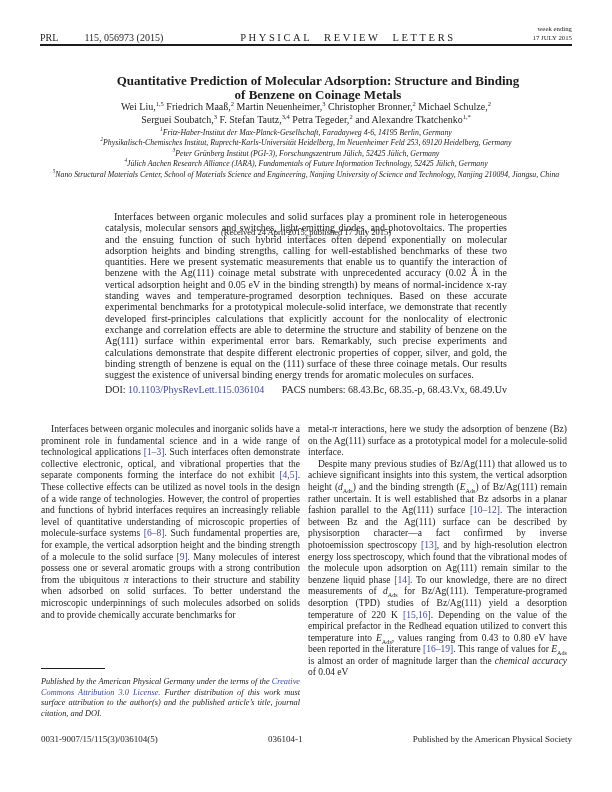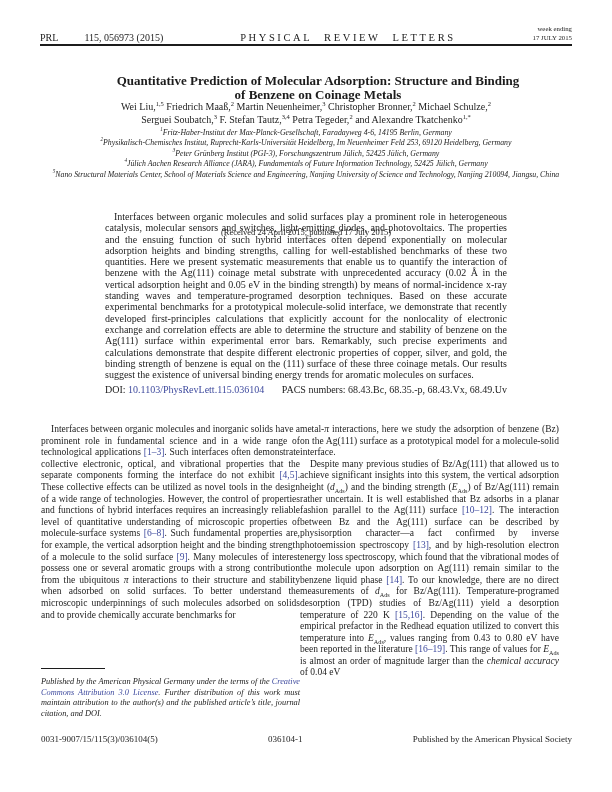--- a/index.html
+++ b/index.html
@@ -35,21 +35,21 @@
   .abstract{
     position:absolute;top:211px;left:105px;width:402px;
     font-size:10px;line-height:11.3px;text-align:justify;text-indent:9px;
   }
   .doipacs{
     position:absolute;top:384px;left:105px;width:402px;
     display:flex;justify-content:space-between;font-size:10px;
   }
   .columns{
     position:absolute;top:424px;left:41px;width:531px;
-    display:flex;gap:0;
+    display:flex;gap:8px;
   }
   .col{width:259px;font-size:9.5px;line-height:11.6px;text-align:justify;}
   .col-left{position:relative;height:296px;}
   .col-right{height:296px;overflow:hidden;}
   .para{margin:0;}
   .indent{text-indent:10px;}
   .col-left .para{max-height:230px;overflow:hidden;}
   .footnote-block{position:absolute;bottom:0;left:0;width:100%;}
   .fnrule{width:64px;height:1px;background:#1c1c1c;margin:0 0 8px 0;}
   .footnote{font-size:8.3px;line-height:10.8px;font-style:italic;text-align:justify;margin:0;}
@@ -103,21 +103,21 @@
   <div class="doipacs">
     <div><span>DOI: </span><span class="lnk">10.1103/PhysRevLett.115.036104</span></div>
     <div>PACS numbers: 68.43.Bc, 68.35.-p, 68.43.Vx, 68.49.Uv</div>
   </div>
 
   <div class="columns">
     <div class="col col-left">
       <p class="para indent"><span>Interfaces between organic molecules and inorganic solids have a prominent role in fundamental science and in a wide range of technological applications </span><span class="lnk">[1–3]</span><span>. Such interfaces often demonstrate collective electronic, optical, and vibrational properties that the separate components forming the interface do not exhibit </span><span class="lnk">[4,5]</span><span>. These collective effects can be utilized as novel tools in the design of a wide range of technologies. However, the control of properties and functions of hybrid interfaces requires an increasingly reliable level of quantitative understanding of microscopic properties of molecule-surface systems </span><span class="lnk">[6–8]</span><span>. Such fundamental properties are, for example, the vertical adsorption height and the binding strength of a molecule to the solid surface </span><span class="lnk">[9]</span><span>. Many molecules of interest possess one or several aromatic groups with a strong contribution from the ubiquitous </span><span class="it">π</span><span> interactions to their structure and stability when adsorbed on solid surfaces. To better understand the microscopic underpinnings of such molecules adsorbed on solids and to provide chemically accurate benchmarks for</span></p>
       <div class="footnote-block">
         <div class="fnrule"></div>
-        <p class="footnote"><span>Published by the American Physical Germany under the terms of the </span><span class="lnk">Creative Commons Attribution 3.0 License</span><span>. Further distribution of this work must maintain attribution to the author(s) and the published article’s title, journal citation, and DOI.</span></p>
+        <p class="footnote"><span>Published by the American Physical Germany under the terms of the </span><span class="lnk">Creative Commons Attribution 3.0 License</span><span>. Further distribution of this work must surface attribution to the author(s) and the published article’s title, journal citation, and DOI.</span></p>
       </div>
     </div>
     <div class="col col-right">
       <p class="para"><span>metal-</span><span class="it">π</span><span> interactions, here we study the adsorption of benzene (Bz) on the Ag(111) surface as a prototypical model for a molecule-solid interface.</span></p>
       <p class="para indent"><span>Despite many previous studies of Bz/Ag(111) that allowed us to achieve significant insights into this system, the vertical adsorption height (</span><span class="it">d</span><span class="sb">Ads</span><span>) and the binding strength (</span><span class="it">E</span><span class="sb">Ads</span><span>) of Bz/Ag(111) remain rather uncertain. It is well established that Bz adsorbs in a planar fashion parallel to the Ag(111) surface </span><span class="lnk">[10–12]</span><span>. The interaction between Bz and the Ag(111) surface can be described by physisorption character—a fact confirmed by inverse photoemission spectroscopy </span><span class="lnk">[13]</span><span>, and by high-resolution electron energy loss spectroscopy, which found that the vibrational modes of the molecule upon adsorption on Ag(111) remain similar to the benzene liquid phase </span><span class="lnk">[14]</span><span>. To our knowledge, there are no direct measurements of </span><span class="it">d</span><span class="sb">Ads</span><span> for Bz/Ag(111). Temperature-programed desorption (TPD) studies of Bz/Ag(111) yield a desorption temperature of 220 K </span><span class="lnk">[15,16]</span><span>. Depending on the value of the empirical prefactor in the Redhead equation utilized to convert this temperature into </span><span class="it">E</span><span class="sb">Ads</span><span>, values ranging from 0.43 to 0.80 eV have been reported in the literature </span><span class="lnk">[16–19]</span><span>. This range of values for </span><span class="it">E</span><span class="sb">Ads</span><span> is almost an order of magnitude larger than the </span><span class="it">chemical accuracy</span><span> of 0.04 eV</span></p>
     </div>
   </div>
 
   <div class="footer">
     <div>0031-9007/15/115(3)/036104(5)</div>

